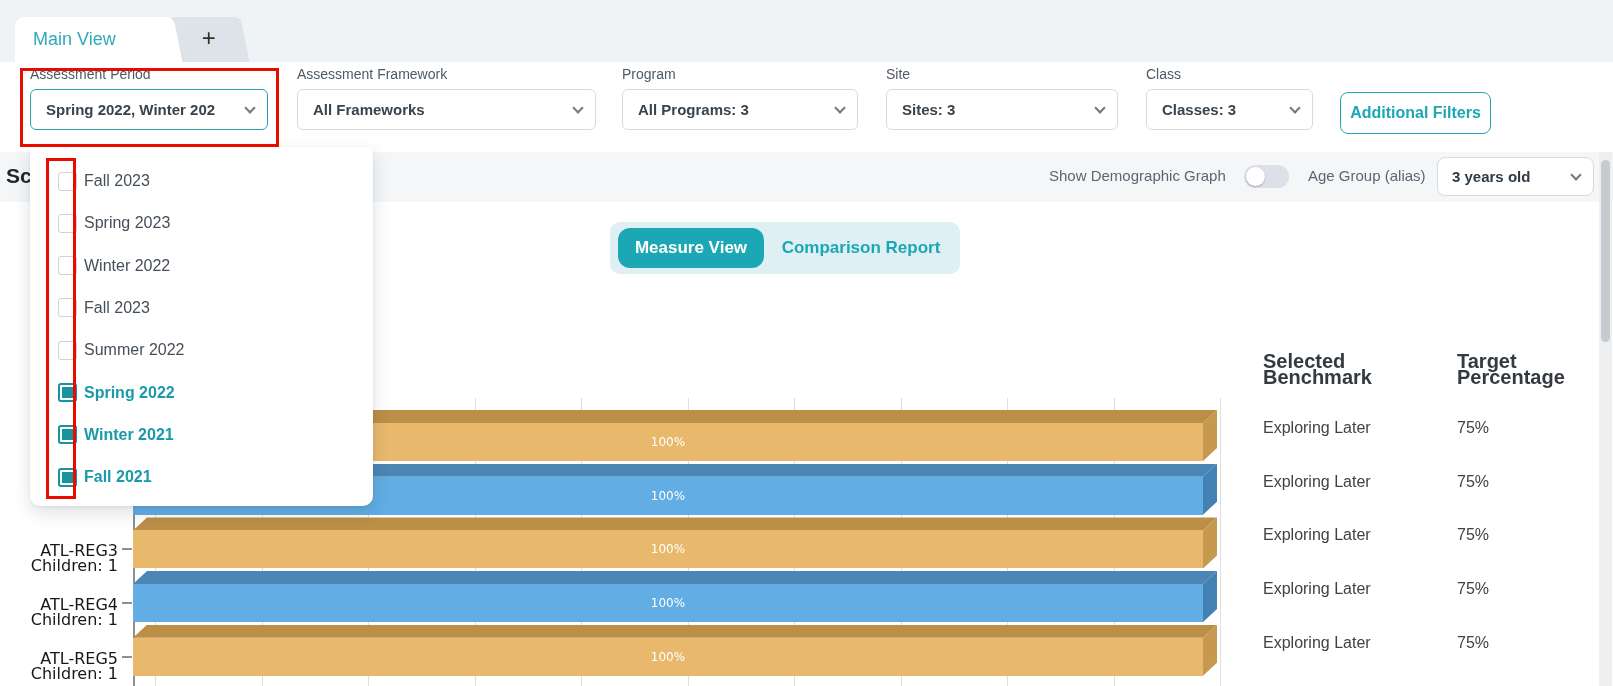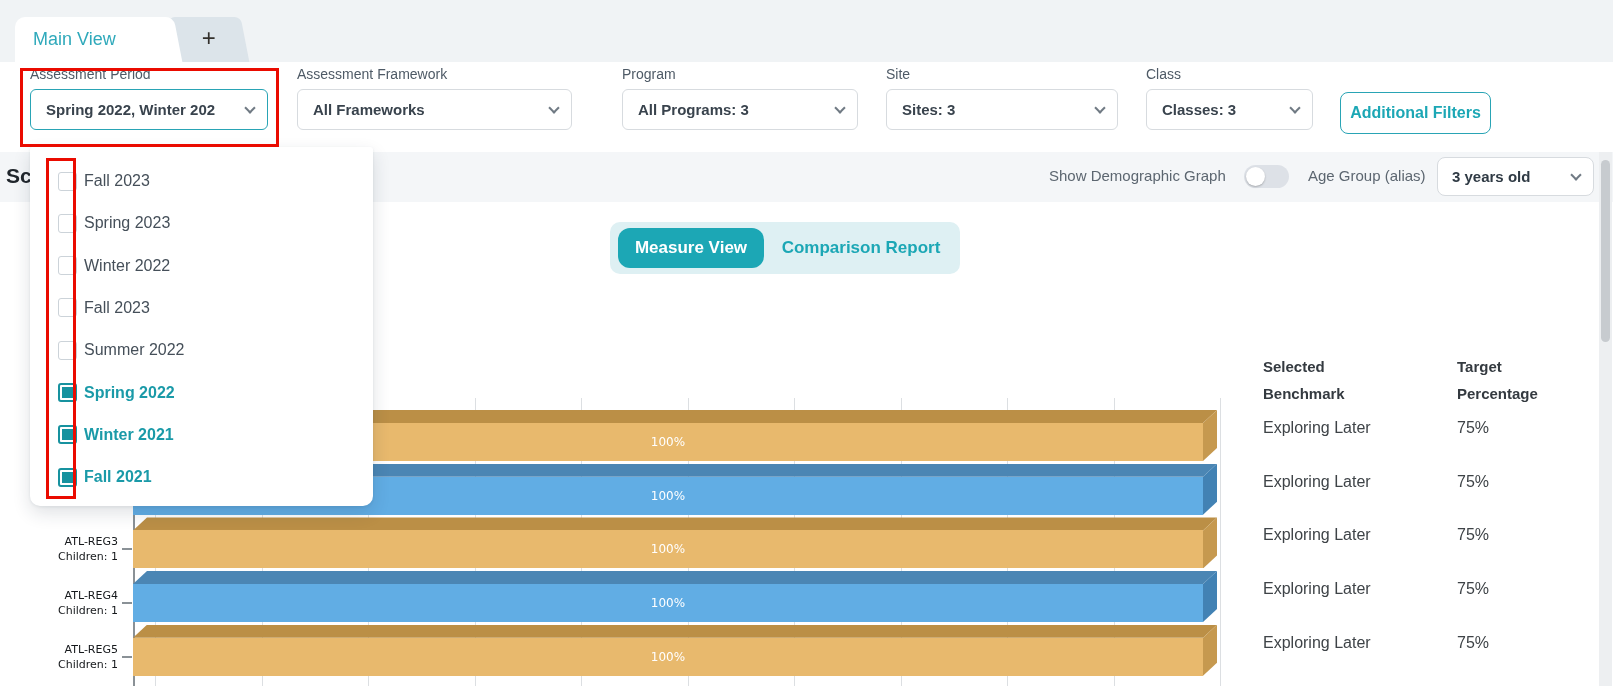--- a/index.html
+++ b/index.html
@@ -23,21 +23,21 @@
   
   .filter { position:absolute; top:66px; }
   .filter .flabel { font-size:14px; color:#4e5a66; margin-bottom:7px; }
   .filter .select { position:relative; height:41px; background:#fff; border:1px solid #d7dbdf;
               border-radius:6px; display:flex; align-items:center; padding:0 30px 0 15px; }
   .filter .val { font-size:15px; font-weight:600; color:#39434d; white-space:nowrap; overflow:hidden; }
   .chev { position:absolute; right:13px; top:50%; width:8px; height:8px; margin-top:-6px;
               border-right:2px solid #707a84; border-bottom:2px solid #707a84; transform:rotate(45deg); }
   .f0 { left:30px; }  .f0 .select { width:238px; border:1.5px solid #29a4b5; }
   .f0 .val { max-width:178px; }
-  .f1 { left:297px; } .f1 .select { width:275px; }
+  .f1 { left:297px; } .f1 .select { width:299px; }
   .f2 { left:622px; } .f2 .select { width:236px; }
   .f3 { left:886px; } .f3 .select { width:232px; }
   .f4 { left:1146px; } .f4 .select { width:167px; }
   .btn-additional { position:absolute; left:1340px; top:92px; width:151px; height:42px; background:#fff;
               border:1.5px solid #29a4b5; border-radius:8px; color:#1ca7b5; font-size:16px; font-weight:700;
               display:flex; align-items:center; justify-content:center; cursor:pointer; }
 
   .redbox1 { position:absolute; left:20px; top:68px; width:259px; height:79px;
               border:3px solid #ea0b00; z-index:40; pointer-events:none; }
 
@@ -73,26 +73,26 @@
   .bar-row { position:absolute; left:0; width:1260px; height:51px; z-index:2; }
   .bar-row .face-top { position:absolute; left:133px; top:0; width:1084px; height:13px;
               background:var(--top); clip-path:polygon(14px 0, 100% 0, calc(100% - 14px) 100%, 0 100%); }
   .bar-row .face-side { position:absolute; left:1203px; top:0; width:14px; height:51px;
               background:var(--side); clip-path:polygon(0 13px, 100% 0, 100% calc(100% - 13px), 0 100%); }
   .bar-row .face-body { position:absolute; left:133px; top:13px; width:1070px; height:38px;
               background:var(--body); }
   .bar-row .bar-val { position:absolute; left:133px; top:13px; width:1070px; height:38px;
               display:flex; align-items:center; justify-content:center; color:#fff; font-size:12px;
               font-family:"DejaVu Sans", sans-serif; }
-  .bar-row .cat { position:absolute; left:14px; top:17px; width:104px; text-align:right;
-              font-size:11px; line-height:15px; color:#15181b; font-family:"DejaVu Sans", sans-serif; }
+  .bar-row .cat { position:absolute; left:14px; top:26px; width:104px; text-align:right;
+              font-size:16px; line-height:15px; color:#15181b; font-family:"DejaVu Sans", sans-serif; }
   .bar-row .tick { position:absolute; left:122px; top:31px; width:10px; height:2px; background:#8a9196; }
 
   
-  .bench-header { position:absolute; top:353px; font-size:15px; line-height:27px; font-weight:700;
+  .bench-header { position:absolute; top:353px; font-size:20px; line-height:16px; font-weight:700;
               color:#343a40; white-space:pre-line; z-index:2; }
   .col-benchmark { left:1263px; }
   .col-target { left:1457px; }
   .bench-row { position:absolute; height:20px; z-index:2; }
   .bench-row .bcell { position:absolute; left:1263px; font-size:16px; color:#3e4347; white-space:nowrap; }
   .bench-row .tcell { position:absolute; left:1457px; font-size:16px; color:#3e4347; }
 
   
   .dropdown { position:absolute; left:30px; top:147px; width:343px; height:359px; background:#fff;
               border-radius:3px 3px 10px 10px; box-shadow:0 7px 18px rgba(31,45,61,.14), 0 1px 3px rgba(31,45,61,.08);

